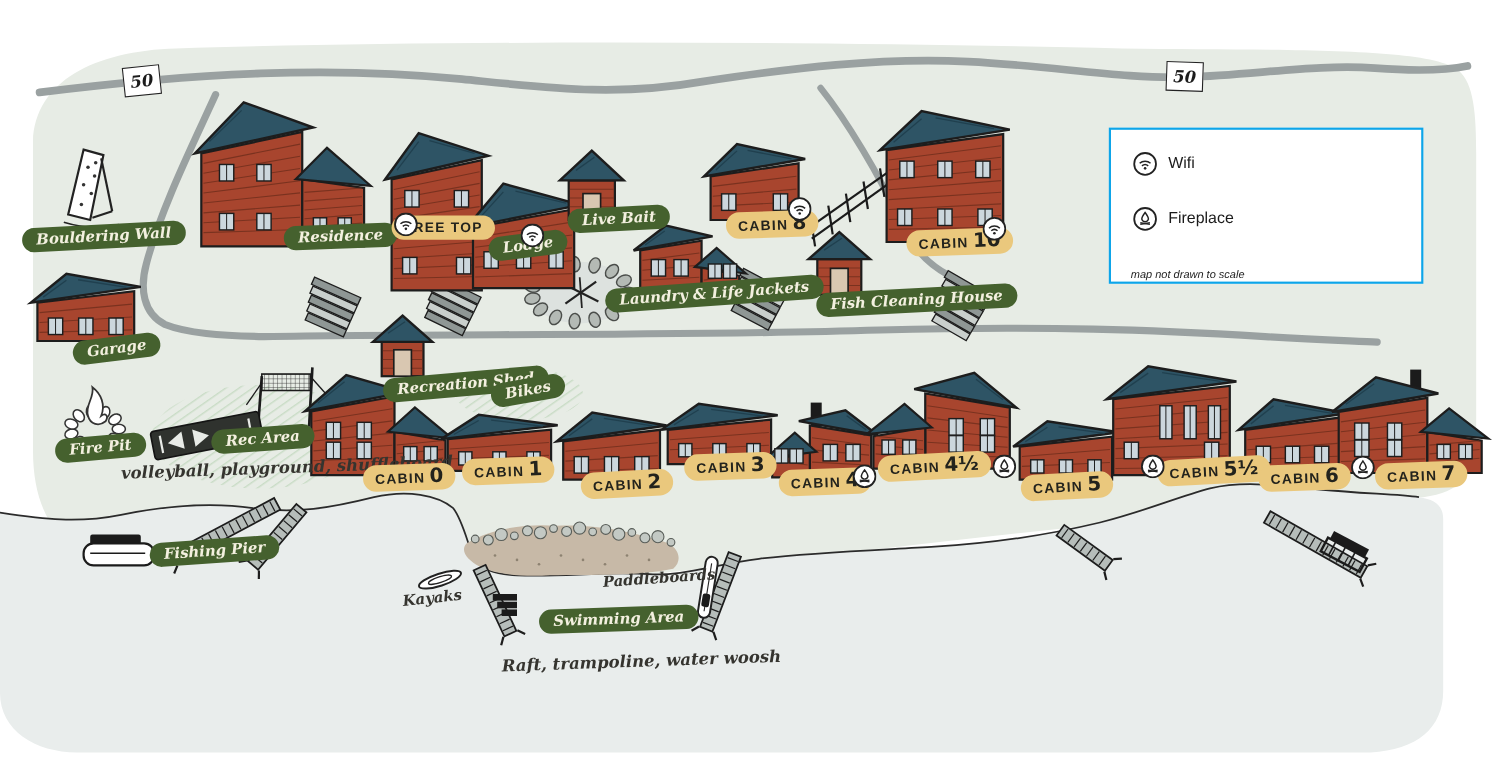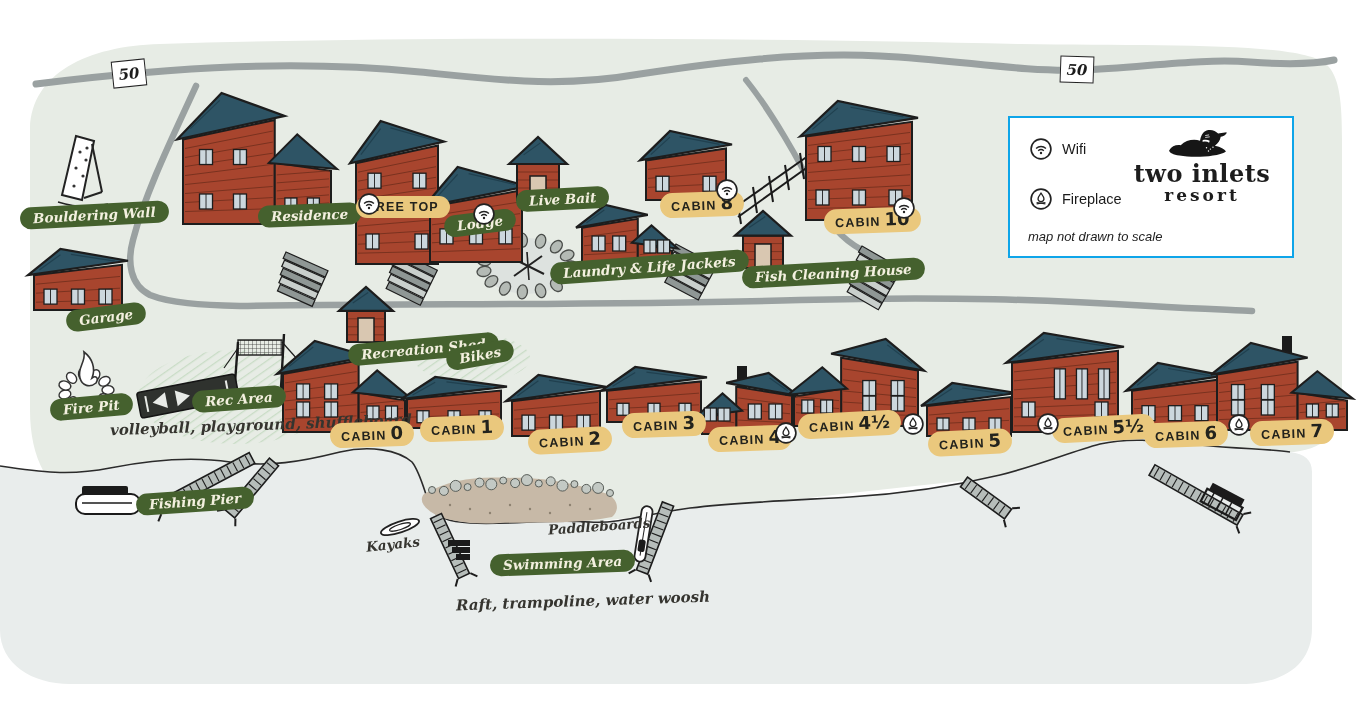--- a/index.html
+++ b/index.html
@@ -21,21 +21,21 @@
   display:flex;align-items:center;justify-content:center;font-family:"DejaVu Serif",serif;
   font-style:italic;font-weight:bold;font-size:15px;color:#1c1c1c;transform:rotate(var(--r,0deg))}
 .legend{position:absolute;left:1008px;top:116px;width:286px;height:142px;background:#fff;
   border:2px solid #0ea5e9;z-index:7}
 .lrow{position:absolute;left:20px;display:flex;align-items:center;gap:10px;font-size:14.5px;color:#1b1b1b}
 .lrow svg{width:22px;height:22px}
 .brand{position:absolute;right:10px;top:4px;width:160px;text-align:center;color:#1d1d1d}
 .brand .loon{width:86px;height:40px;display:block;margin:0 auto}
 .brand .b1{font-family:"DejaVu Serif",serif;font-weight:bold;font-size:24px;letter-spacing:.5px;line-height:1}
 .brand .b2{font-family:"DejaVu Serif",serif;font-weight:bold;font-size:17px;letter-spacing:3px;margin-top:-1px}
-.lnote{position:absolute;left:18px;bottom:12px;font-style:italic;font-size:13px;color:#1d1d1d}
+.lnote{position:absolute;left:18px;bottom:0;font-style:italic;font-size:10px;color:#1d1d1d}
 </style>
 </head>
 <body>
 
 <div id="map">
 
 <svg id="scene" width="1366" height="710" viewBox="0 0 1366 710">
   <defs>
     <pattern id="hatchGreen" width="7" height="7" patternUnits="userSpaceOnUse" patternTransform="rotate(55)">
       <line x1="0" y1="0" x2="0" y2="7" stroke="#c9dcc6" stroke-width="2.6"></line>
@@ -721,36 +721,20 @@
           <use href="#sym-wifi"></use>
         </svg>
     <span>Wifi</span>
   </div>
   <div class="lrow" style="top:70px">
     <svg viewBox="0 0 24 24">
           <use href="#sym-fire"></use>
         </svg>
     <span>Fireplace</span>
   </div>
-  <div class="brand">
-    <svg class="loon" viewBox="0 0 130 62">
-      <path d="M14,44 C18,38 24,35 32,36 C40,28 52,26 62,29 C63,22 66,15 72,13 C79,11 86,13 90,18
-               L103,16 C104,18 100,22 94,23 C93,29 90,33 85,37 C94,39 100,42 102,46
-               C88,54 52,56 30,52 C20,50 15,48 14,44 Z" fill="#161616"></path>
-      <path d="M66,28 c4,-1 8,-1 11,1 l-1,3 c-3,-2 -7,-2 -10,-1 Z" fill="#fff"></path>
-      <line x1="70" y1="21" x2="76" y2="20" stroke="#fff" stroke-width="1.2"></line>
-      <line x1="70" y1="24" x2="77" y2="23" stroke="#fff" stroke-width="1.2"></line>
-      <circle cx="72" cy="40" r="1.1" fill="#fff"></circle>
-          <circle cx="78" cy="42" r="1.1" fill="#fff"></circle>
-      <circle cx="75" cy="45" r="1.1" fill="#fff"></circle>
-          <circle cx="82" cy="39" r="1.1" fill="#fff"></circle>
-    </svg>
-    <div class="b1">two inlets</div>
-    <div class="b2">resort</div>
-  </div>
   <div class="lnote">map not drawn to scale</div>
 </div>
 
 <div class="pill green" style="left: 20px; top: 204px; --r: -3deg;">Bouldering Wall</div>
     <div class="pill green" style="left: 258px; top: 204px; --r: -2deg;">Residence</div>
     <div class="pill green" style="left: 444px; top: 212px; --r: -7deg;">Lodge</div>
     <div class="pill green" style="left: 516px; top: 188px; --r: -3deg;">Live Bait</div>
     <div class="pill green" style="left: 550px; top: 256px; --r: -4deg;">Laundry &amp; Life Jackets</div>
     <div class="pill green" style="left: 742px; top: 262px; --r: -3deg;">Fish Cleaning House</div>
     <div class="pill green" style="left: 66px; top: 306px; --r: -7deg;">Garage</div>

